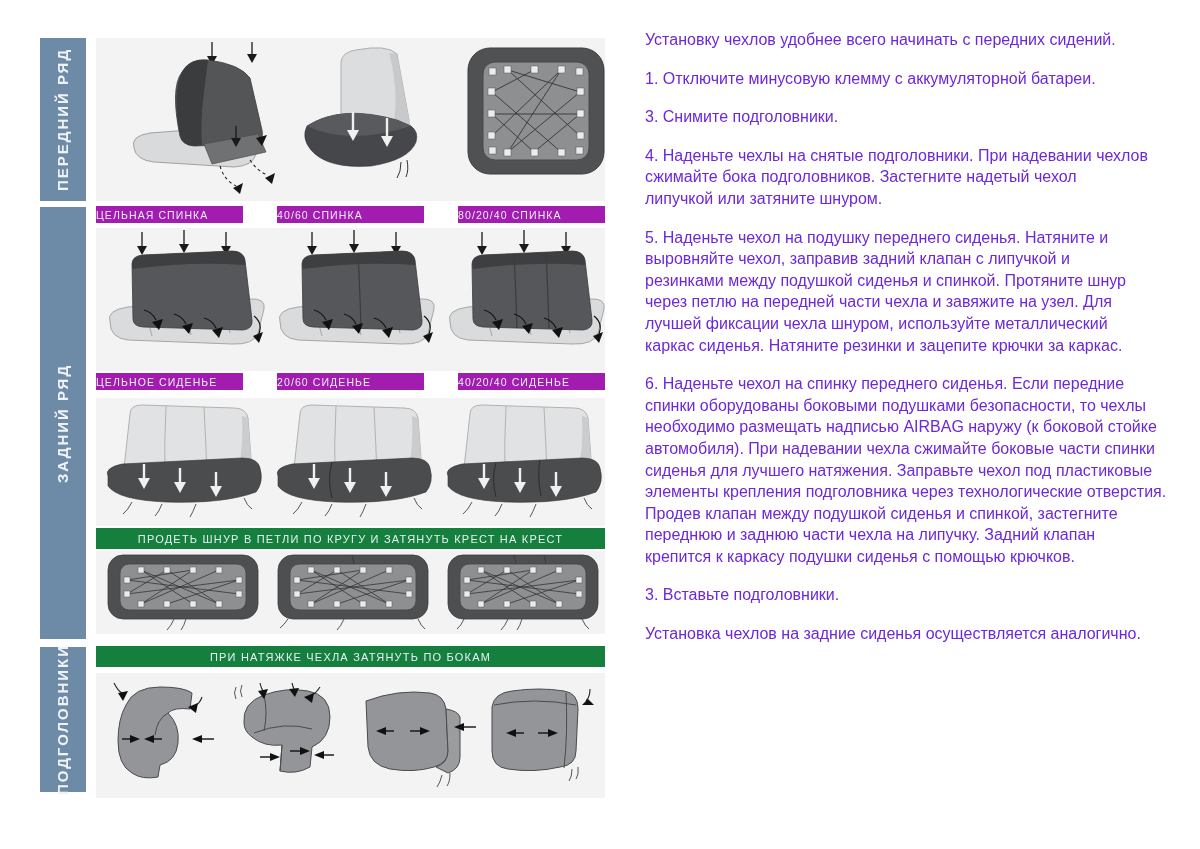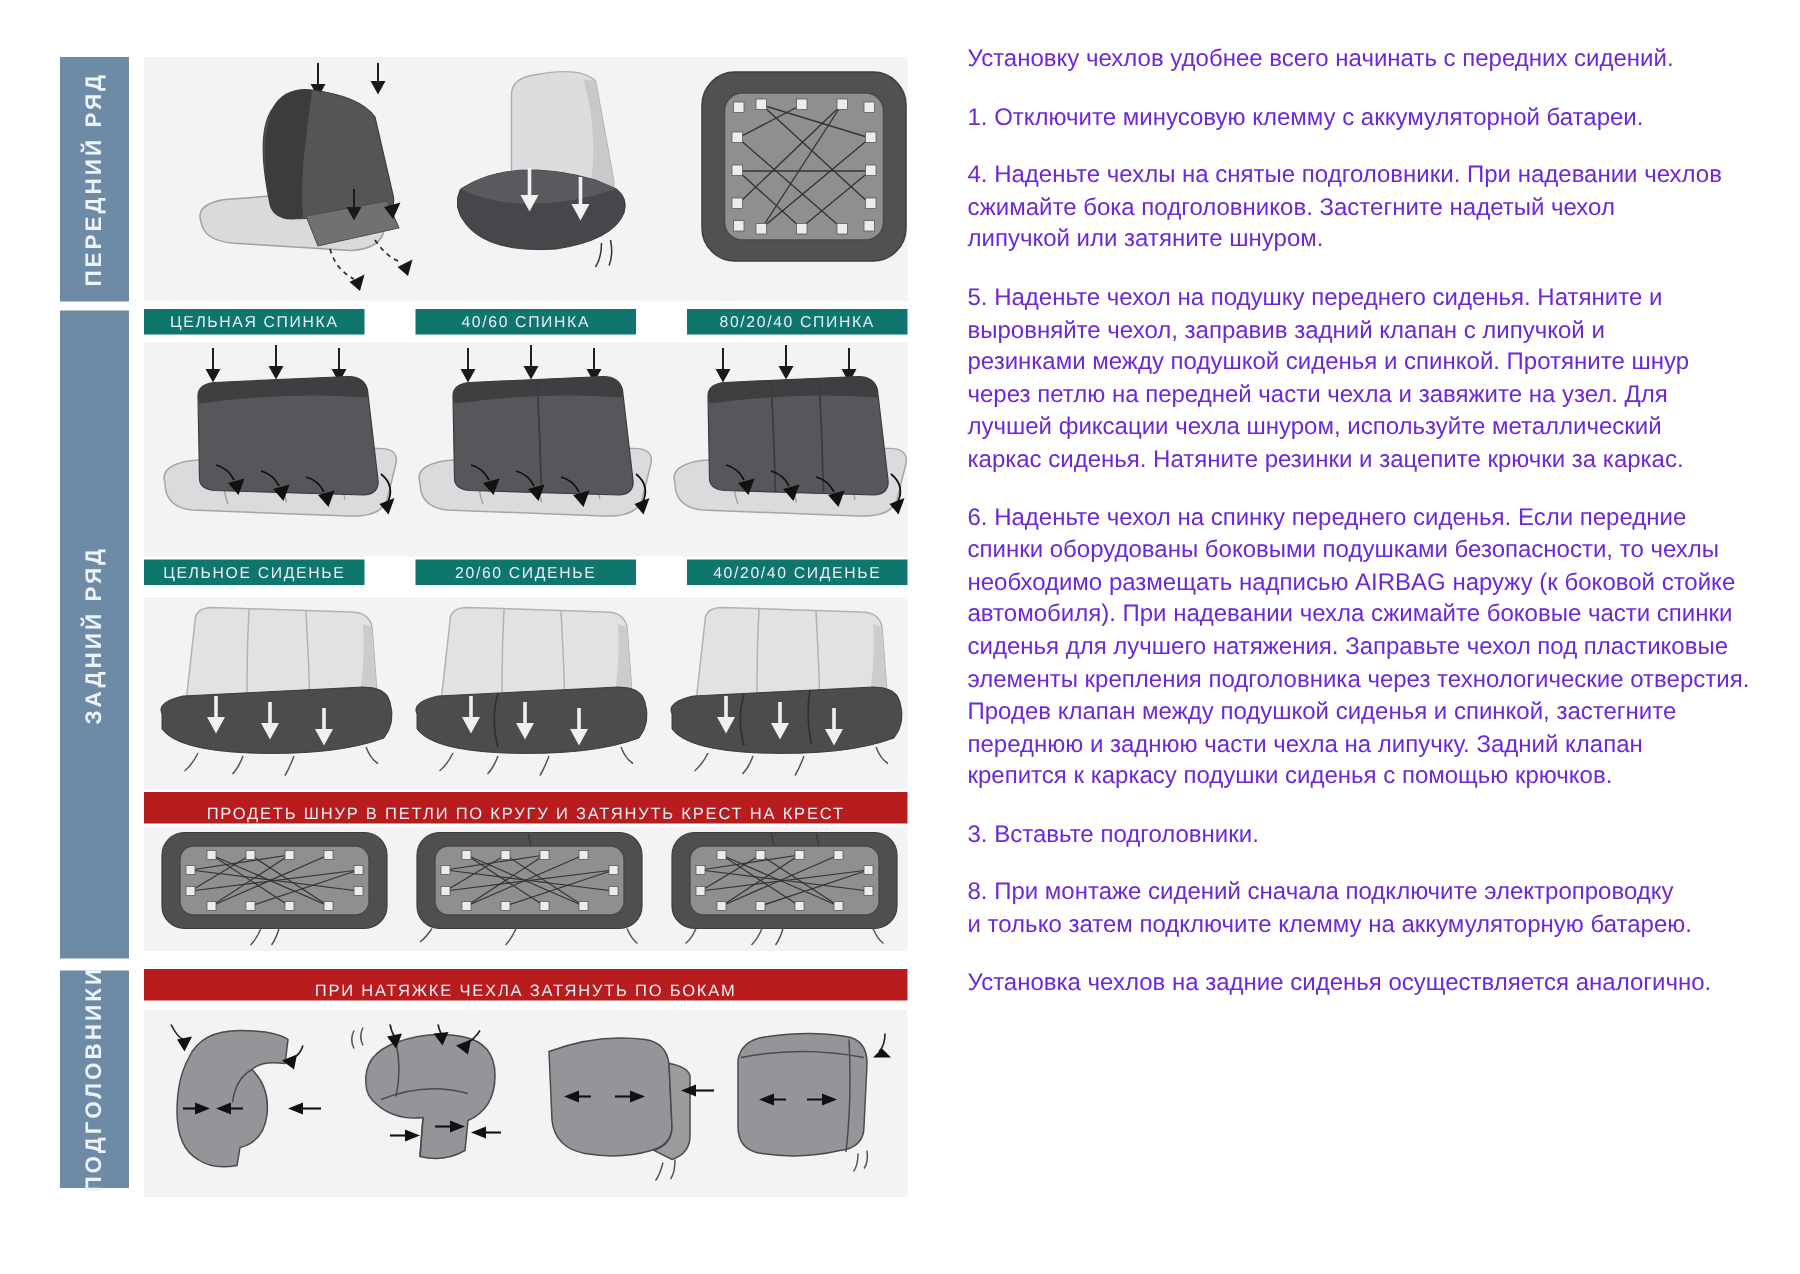--- a/index.html
+++ b/index.html
@@ -15,29 +15,29 @@
   #band-head{top:647px;height:145px;}
   
   .panel{position:absolute;left:96px;width:509px;background:#f3f3f3;}
   #panel1{top:38px;height:163px;}
   #panel2{top:228px;height:143px;}
   #panel3{top:398px;height:128px;}
   #panel4{top:551px;height:83px;}
   #panel5{top:673px;height:125px;}
   .panel svg{display:block;}
   
-  .labelbar{position:absolute;height:17px;background:#0f766e;color:#e9eff5;
+  .labelbar{position:absolute;height:17px;background:#a21caf;color:#e9eff5;
             font-size:10.5px;letter-spacing:1.1px;display:flex;align-items:center;
-            justify-content:center;white-space:nowrap;}
+            justify-content:flex-start;white-space:nowrap;}
   .lb-w{width:147px;}
   .row1{top:206px;} .row2{top:373px;}
   .c1{left:96px;} .c2{left:277px;} .c3{left:458px;}
-  .bandbar{position:absolute;left:96px;width:509px;height:21px;background:#b91c1c;
+  .bandbar{position:absolute;left:96px;width:509px;height:21px;background:#15803d;
            color:#e9eff5;font-size:11px;letter-spacing:1.2px;display:flex;
-           align-items:flex-end;justify-content:center;}
+           align-items:center;justify-content:center;}
   #bandbar-lacing{top:528px;}
   #bandbar-headrest{top:646px;}
   
   .instructions{position:absolute;left:645px;top:29px;width:555px;
                 color:#6d28d9;font-size:16px;line-height:21.6px;}
   .instructions p{margin:0 0 17px 0;white-space:pre-line;}
 </style>
 </head>
 <body>
 
@@ -415,37 +415,36 @@
         <path d="M106,6 q0,8 -4,12" stroke="#222" stroke-width="1.1" fill="none"></path>
           <polygon points="104,16 110,22 98,22" fill="#111"></polygon>
         <path d="M88,86 q0,8 -3,12 M94,84 q1,8 -2,12" stroke="#555" stroke-width="1" fill="none"></path>
       </g>
     </svg>
   </section>
 
   <main class="instructions">
     <p>Установку чехлов удобнее всего начинать с передних сидений.</p>
     <p>1. Отключите минусовую клемму с аккумуляторной батареи.</p>
+    <p>3. Снимите подголовники.</p>
     <p>4. Наденьте чехлы на снятые подголовники. При надевании чехлов
 сжимайте бока подголовников. Застегните надетый чехол
 липучкой или затяните шнуром.</p>
     <p>5. Наденьте чехол на подушку переднего сиденья. Натяните и
 выровняйте чехол, заправив задний клапан с липучкой и
 резинками между подушкой сиденья и спинкой. Протяните шнур
 через петлю на передней части чехла и завяжите на узел. Для
 лучшей фиксации чехла шнуром, используйте металлический
 каркас сиденья. Натяните резинки и зацепите крючки за каркас.</p>
     <p>6. Наденьте чехол на спинку переднего сиденья. Если передние
 спинки оборудованы боковыми подушками безопасности, то чехлы
 необходимо размещать надписью AIRBAG наружу (к боковой стойке
 автомобиля). При надевании чехла сжимайте боковые части спинки
 сиденья для лучшего натяжения. Заправьте чехол под пластиковые
 элементы крепления подголовника через технологические отверстия.
 Продев клапан между подушкой сиденья и спинкой, застегните
 переднюю и заднюю части чехла на липучку. Задний клапан
 крепится к каркасу подушки сиденья с помощью крючков.</p>
     <p>3. Вставьте подголовники.</p>
-    <p>8. При монтаже сидений сначала подключите электропроводку
-и только затем подключите клемму на аккумуляторную батарею.</p>
     <p>Установка чехлов на задние сиденья осуществляется аналогично.</p>
   </main>
 
 </div>
 
 </body></html>

